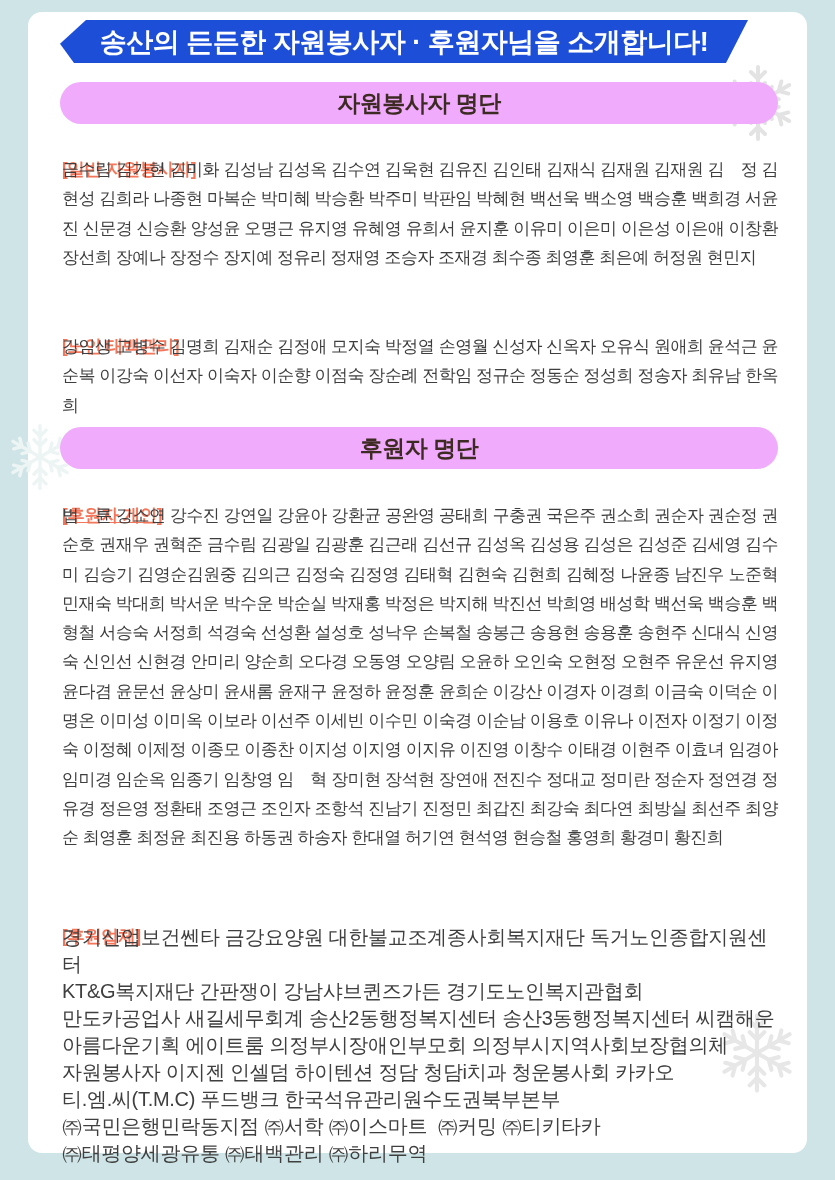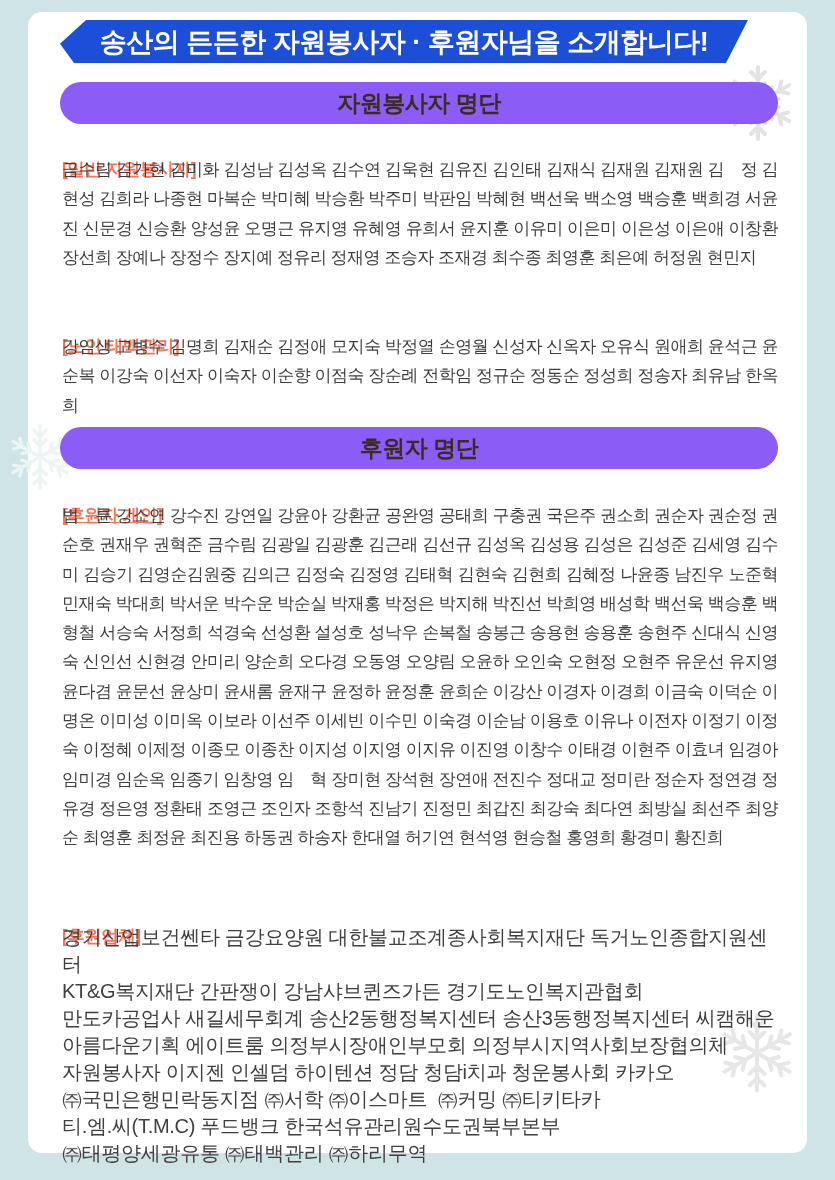--- a/index.html
+++ b/index.html
@@ -18,21 +18,21 @@
     position:absolute;left:60px;top:20px;width:688px;height:43px;
     background:#1d4ed8;z-index:2;
     clip-path:polygon(26px 0%,100% 0%,calc(100% - 22px) 100%,14px 100%,0% 55%);
     display:flex;align-items:center;justify-content:center;
   }
   .title-banner span{
     color:#ffffff;font-size:27px;font-weight:800;letter-spacing:-0.5px;
   }
   .pill{
     position:absolute;left:60px;width:718px;height:42px;border-radius:21px;
-    background:#8b5cf6;z-index:1;
+    background:#f0abfc;z-index:1;
     display:flex;align-items:center;justify-content:center;
   }
   .pill span{color:#3d2b23;font-size:23px;font-weight:800;letter-spacing:-0.5px;}
   .pill.volunteers{top:82px;}
   .pill.sponsors{top:427px;}
   .label{
     position:absolute;left:62px;width:716px;z-index:2;
     color:#f4765a;font-size:17.5px;font-weight:700;letter-spacing:-0.5px;margin-top:27px;
   }
   .names{
@@ -118,16 +118,16 @@
 <div class="label individual">[후원자 개인]</div>
 <div class="names individual">법　륜 강소연 강수진 강연일 강윤아 강환균 공완영 공태희 구충권 국은주 권소희 권순자 권순정 권순호 권재우 권혁준 금수림 김광일 김광훈 김근래 김선규 김성옥 김성용 김성은 김성준 김세영 김수미 김승기 김영순김원중 김의근 김정숙 김정영 김태혁 김현숙 김현희 김혜정 나윤종 남진우 노준혁 민재숙 박대희 박서운 박수운 박순실 박재홍 박정은 박지해 박진선 박희영 배성학 백선욱 백승훈 백형철 서승숙 서정희 석경숙 선성환 설성호 성낙우 손복철 송봉근 송용현 송용훈 송현주 신대식 신영숙 신인선 신현경 안미리 양순희 오다경 오동영 오양림 오윤하 오인숙 오현정 오현주 유운선 유지영 윤다겸 윤문선 윤상미 윤새롬 윤재구 윤정하 윤정훈 윤희순 이강산 이경자 이경희 이금숙 이덕순 이명온 이미성 이미옥 이보라 이선주 이세빈 이수민 이숙경 이순남 이용호 이유나 이전자 이정기 이정숙 이정혜 이제정 이종모 이종찬 이지성 이지영 이지유 이진영 이창수 이태경 이현주 이효녀 임경아 임미경 임순옥 임종기 임창영 임　혁 장미현 장석현 장연애 전진수 정대교 정미란 정순자 정연경 정유경 정은영 정환태 조영근 조인자 조항석 진남기 진정민 최갑진 최강숙 최다연 최방실 최선주 최양순 최영훈 최정윤 최진용 하동권 하송자 한대열 허기연 현석영 현승철 홍영희 황경미 황진희</div>
 
 <div class="label companies">[후원업체]</div>
 <div class="companies-block">
   <div class="co-line">경기산업보건쎈타 금강요양원 대한불교조계종사회복지재단 독거노인종합지원센터</div>
   <div class="co-line">KT&amp;G복지재단 간판쟁이 강남샤브퀸즈가든 경기도노인복지관협회</div>
   <div class="co-line">만도카공업사 새길세무회계 송산2동행정복지센터 송산3동행정복지센터 씨캠해운</div>
   <div class="co-line">아름다운기획 에이트룸 의정부시장애인부모회 의정부시지역사회보장협의체</div>
   <div class="co-line">자원봉사자 이지젠 인셀덤 하이텐션 정담 청담i치과 청운봉사회 카카오</div>
+  <div class="co-line">티.엠.씨(T.M.C) 푸드뱅크 한국석유관리원수도권북부본부</div>
   <div class="co-line">㈜국민은행민락동지점 ㈜서학 ㈜이스마트  ㈜커밍 ㈜티키타카</div>
-  <div class="co-line">티.엠.씨(T.M.C) 푸드뱅크 한국석유관리원수도권북부본부</div>
   <div class="co-line">㈜태평양세광유통 ㈜태백관리 ㈜하리무역</div>
 </div>
 
 </body></html>

